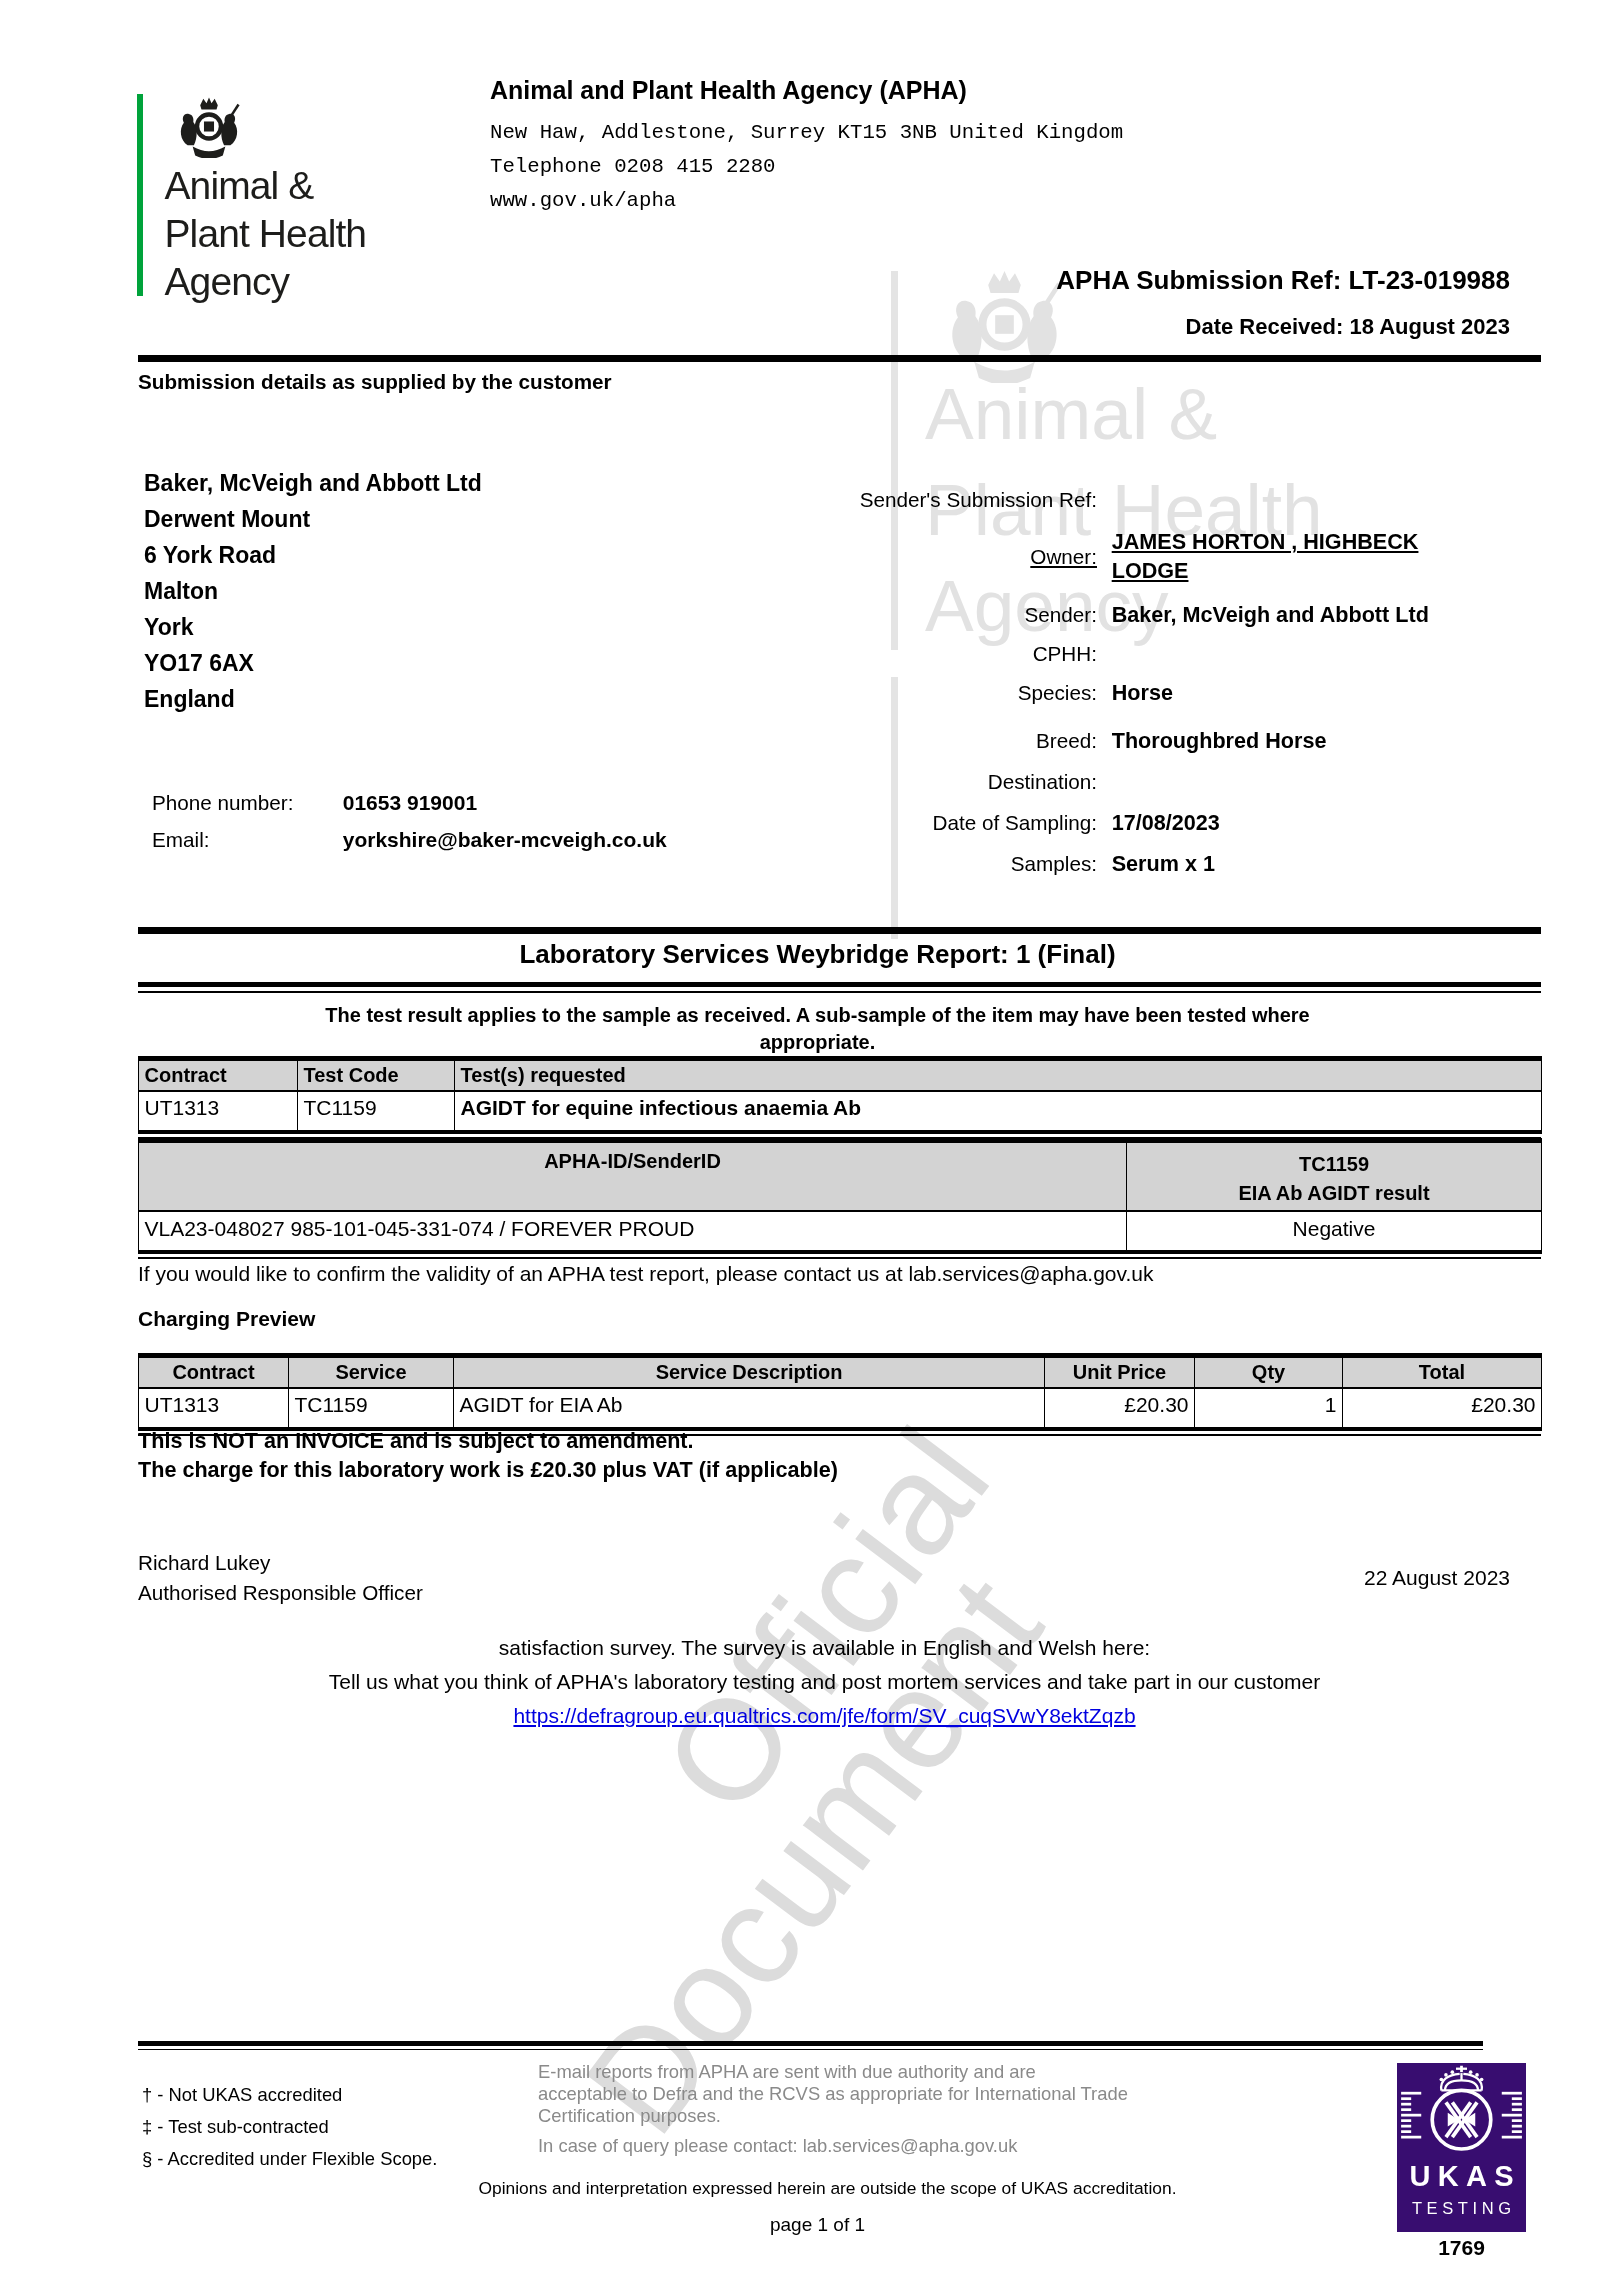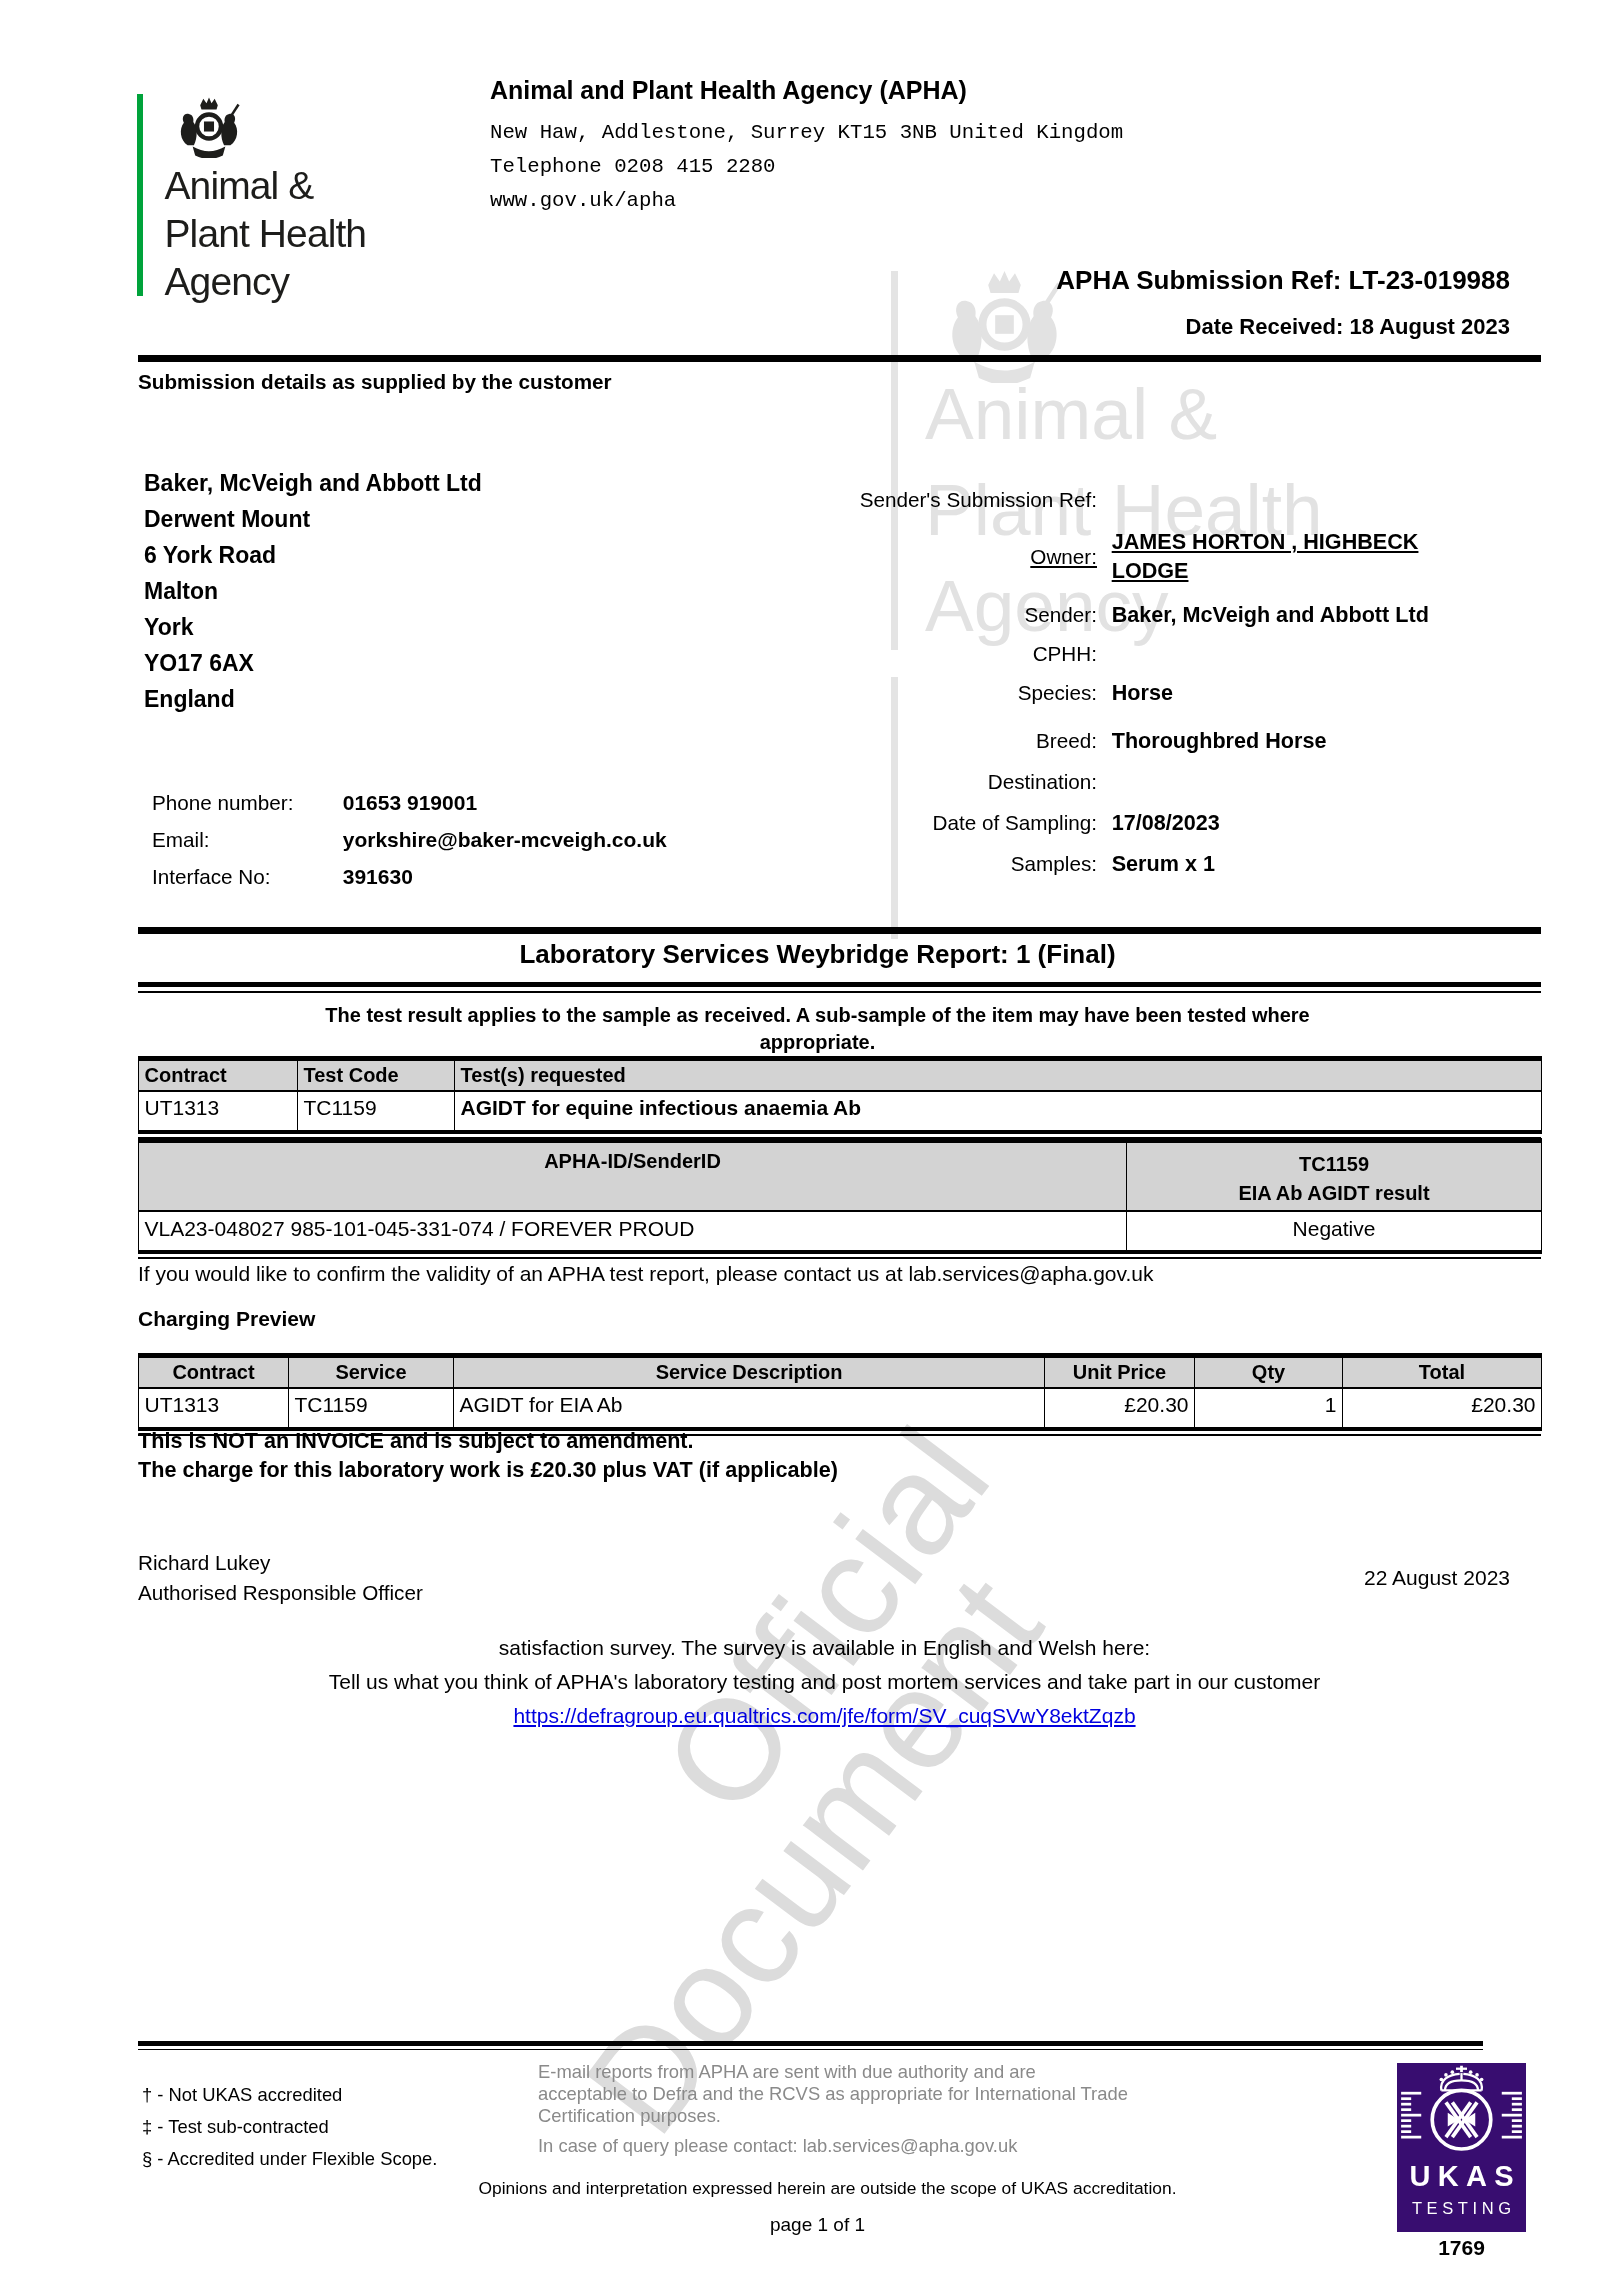--- a/index.html
+++ b/index.html
@@ -150,24 +150,20 @@
   </div>
 
   <div class="abs z1" style="left:152px; top:791px;">
     <div class="contact-row">
       <span class="contact-label">Phone number:</span>
       <span class="contact-value">01653 919001</span>
     </div>
     <div class="contact-row">
       <span class="contact-label">Email:</span>
       <span class="contact-value">yorkshire@baker-mcveigh.co.uk</span>
-    </div>
-    <div class="contact-row">
-      <span class="contact-label">Interface No:</span>
-      <span class="contact-value">391630</span>
     </div>
   </div>
 
   <div class="drow z1" style="top:486px;">
     <div class="dlabel">Sender's Submission Ref:</div>
     <div class="dvalue"></div>
   </div>
   <div class="drow center z1" style="top:528px;">
     <div class="dlabel">Owner:</div>
     <div class="dvalue">JAMES HORTON , HIGHBECK

